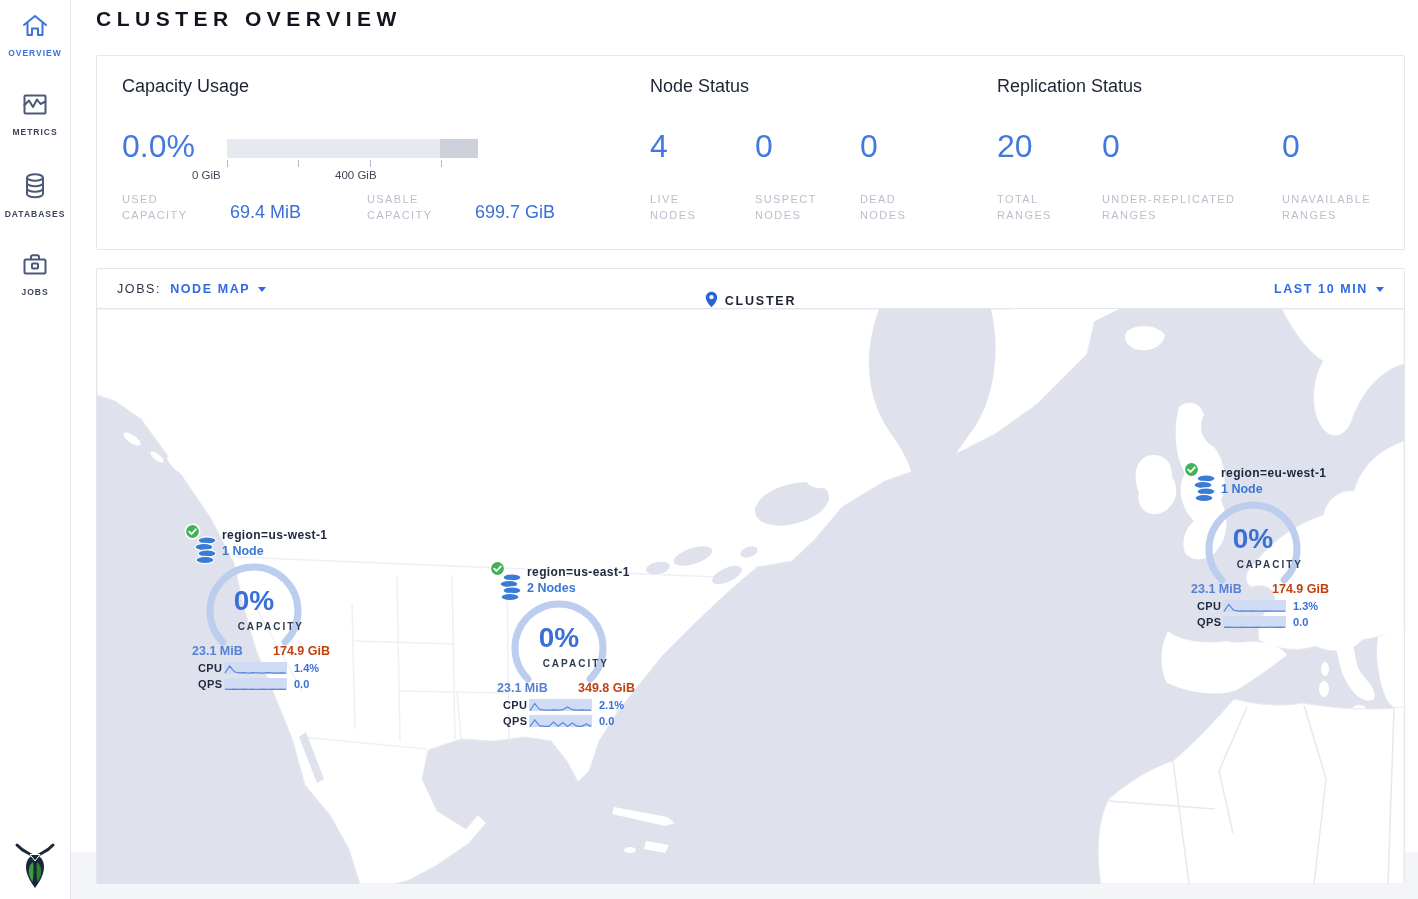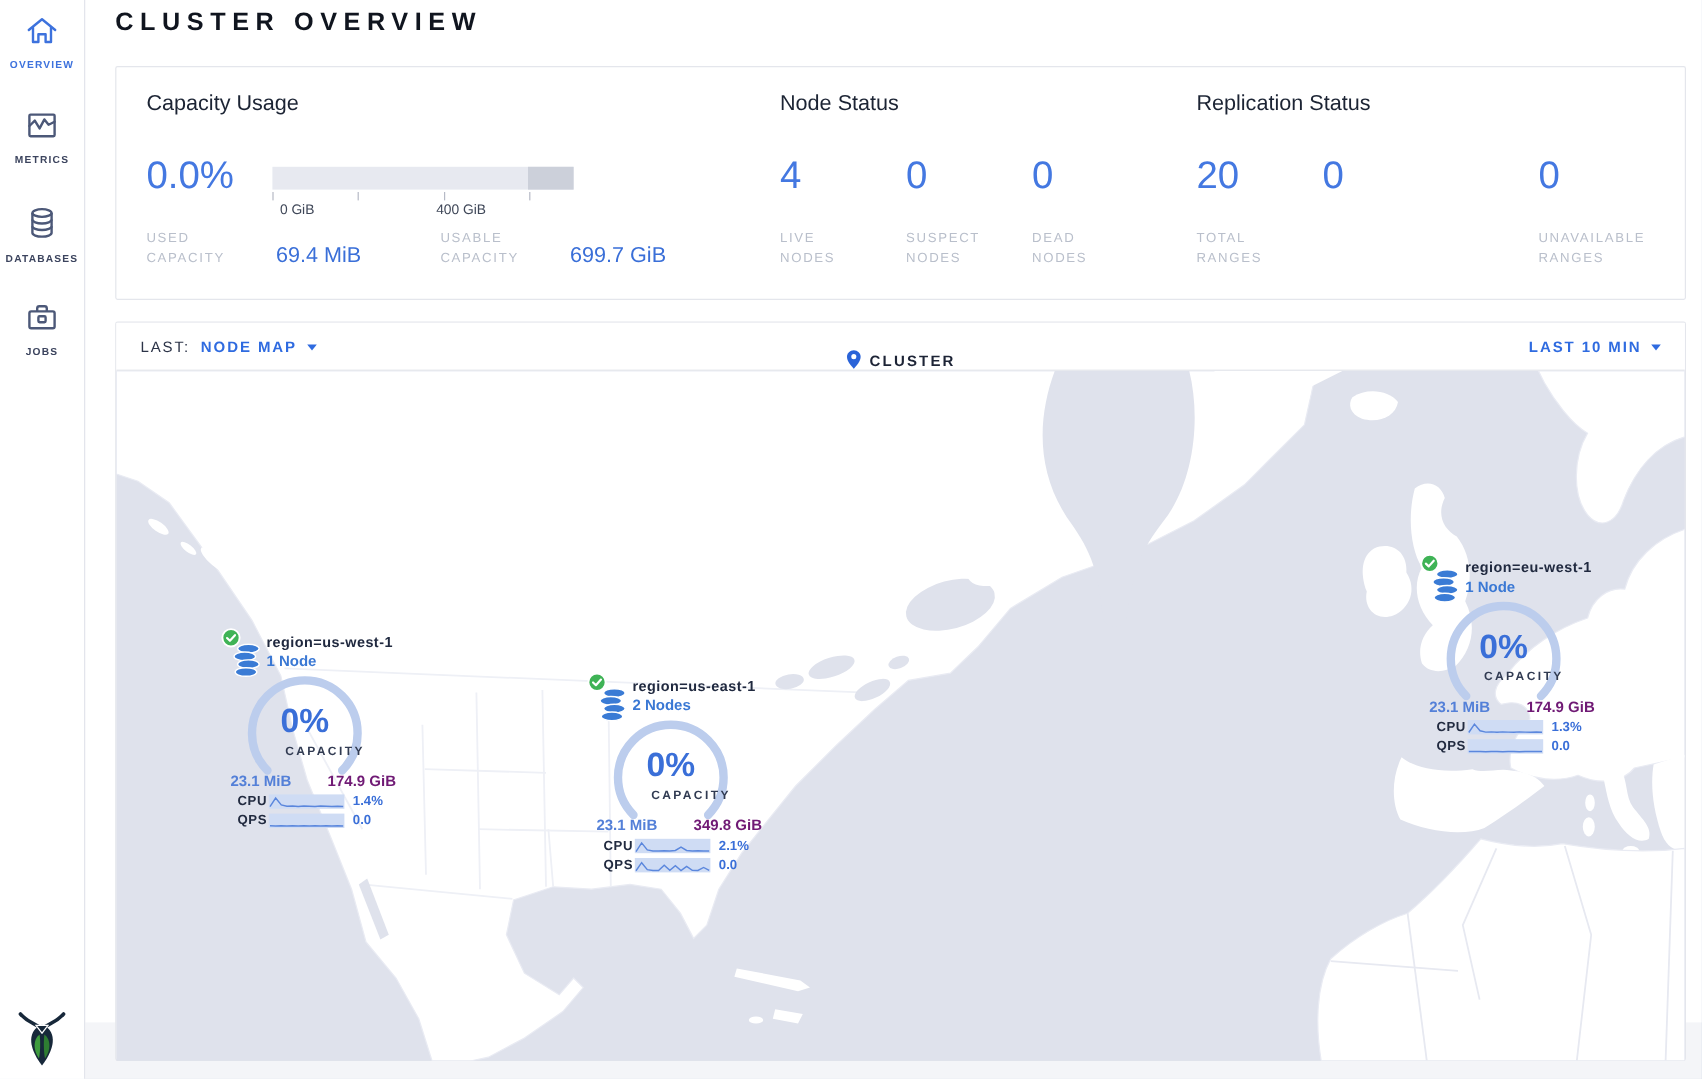--- a/index.html
+++ b/index.html
@@ -28,21 +28,21 @@
   .panel-map{top:268px;height:616px}
 
   
   .sec-title{position:absolute;top:20px;font-size:18px;font-weight:400;color:#1c2434}
   .big-num{position:absolute;top:72px;font-size:32px;font-weight:400;color:#4478e1}
   .stat-label{position:absolute;top:135px;font-size:11px;font-weight:400;color:#b9bfcb;
     letter-spacing:1.4px;line-height:16px;text-transform:uppercase}
   .cap-bar{position:absolute;left:130px;top:83px;width:251px;height:19px;background:#e7e9f0}
   .cap-bar-dark{position:absolute;right:0;top:0;width:38px;height:19px;background:#ccd0da}
   .tick{position:absolute;top:104px;width:1px;height:7px;background:#b6bac6}
-  .tick-label{position:absolute;top:113px;width:70px;text-align:right;font-size:11.5px;color:#3f4758}
+  .tick-label{position:absolute;top:113px;width:70px;text-align:left;font-size:11.5px;color:#3f4758}
   .cap-value{position:absolute;font-size:18px;font-weight:400;color:#3a6fd8}
 
   
   .viewbar{position:relative;height:39px;border-bottom:1px solid #e4e6ec;background:#fff}
   .vb-left{position:absolute;left:20px;top:0;height:39px;display:flex;align-items:center;gap:9px}
   .vb-view{font-size:12.5px;letter-spacing:1.6px;color:#2c3448}
   .vb-dd{display:flex;align-items:center;gap:8px;cursor:pointer}
   .vb-value{font-size:12.5px;letter-spacing:1.6px;color:#2f6be0;font-weight:700}
   .caret{width:0;height:0;border-left:4.5px solid transparent;border-right:4.5px solid transparent;
     border-top:5.5px solid #2f6be0;margin-top:1px}
@@ -60,21 +60,21 @@
   .m-db{position:absolute;left:11px;top:14px}
   .m-region{position:absolute;left:40px;top:6px;font-size:12px;font-weight:700;
     letter-spacing:.4px;color:#20293f;white-space:nowrap}
   .m-count{position:absolute;left:40px;top:22px;font-size:12.5px;font-weight:700;color:#3a78d4;white-space:nowrap}
   .m-donut{position:absolute;left:20px;top:37px}
   .m-pct{position:absolute;left:22px;top:63px;width:100px;text-align:center;
     font-size:28px;font-weight:700;color:#3a6fd8}
   .m-cap{position:absolute;left:22px;top:99px;width:100px;text-align:right;
     font-size:10px;font-weight:700;letter-spacing:2px;color:#313b52}
   .m-used{position:absolute;left:10px;top:122px;font-size:12.5px;font-weight:700;color:#5480d8;white-space:nowrap}
-  .m-total{position:absolute;right:4px;top:122px;font-size:12.5px;font-weight:700;color:#701a75;white-space:nowrap}
+  .m-total{position:absolute;right:4px;top:122px;font-size:12.5px;font-weight:700;color:#c2410c;white-space:nowrap}
   .m-row-label{position:absolute;left:16px;font-size:11px;font-weight:700;color:#222b40;letter-spacing:.4px}
   .m-spark{position:absolute;left:42px;width:63px;height:12px;background:#cfdcf4}
   .m-row-val{position:absolute;left:112px;font-size:11px;font-weight:700;color:#3a6fd8}
   .r-cpu{top:140px}.r-qps{top:156px}
 </style>
 </head>
 <body>
 
 <div class="sidebar">
 
@@ -162,28 +162,29 @@
     <div class="big-num" style="left:763px">0</div>
     <div class="stat-label" style="left:553px;width:80px">LIVE NODES</div>
     <div class="stat-label" style="left:658px;width:80px">SUSPECT NODES</div>
     <div class="stat-label" style="left:763px;width:80px">DEAD NODES</div>
 
     <div class="sec-title" style="left:900px">Replication Status</div>
     <div class="big-num" style="left:900px">20</div>
     <div class="big-num" style="left:1005px">0</div>
     <div class="big-num" style="left:1185px">0</div>
     <div class="stat-label" style="left:900px;width:80px">TOTAL RANGES</div>
+    <div class="stat-label" style="left:1005px;width:160px">UNDER-REPLICATED RANGES</div>
     <div class="stat-label" style="left:1185px;width:115px">UNAVAILABLE RANGES</div>
   </div>
 
   <div class="panel panel-map">
 
     <div class="viewbar">
       <div class="vb-left">
-        <span class="vb-view">LAST:</span>
+        <span class="vb-view">JOBS:</span>
         <span class="vb-dd">
           <span class="vb-value">NODE MAP</span>
           <span class="caret"></span>
         </span>
       </div>
       <div class="vb-center">
         <span style="display:inline-flex;margin-top:-2px">
           <svg width="13" height="17" viewBox="0 0 13 17">
             <path d="M6.5,0.8 C3.3,0.8 0.8,3.3 0.8,6.4 c0,4.1 5.7,9.8 5.7,9.8 s5.7,-5.7 5.7,-9.8 C12.2,3.3 9.7,0.8 6.5,0.8 Z" fill="#2a63d8"></path>
             <circle cx="6.5" cy="6.2" r="2.1" fill="#fff"></circle>

